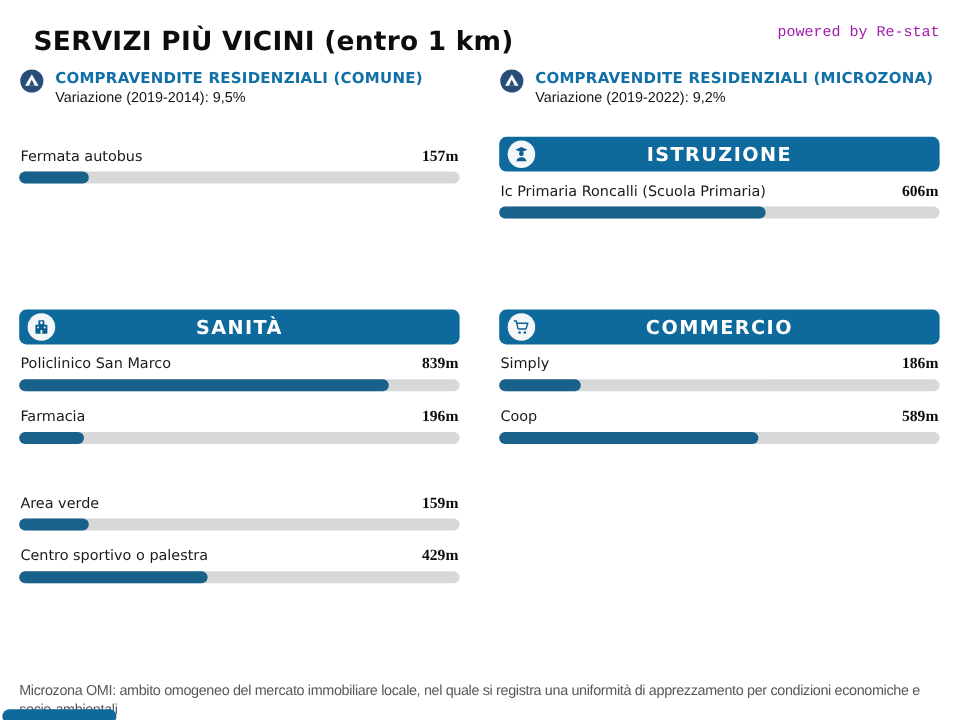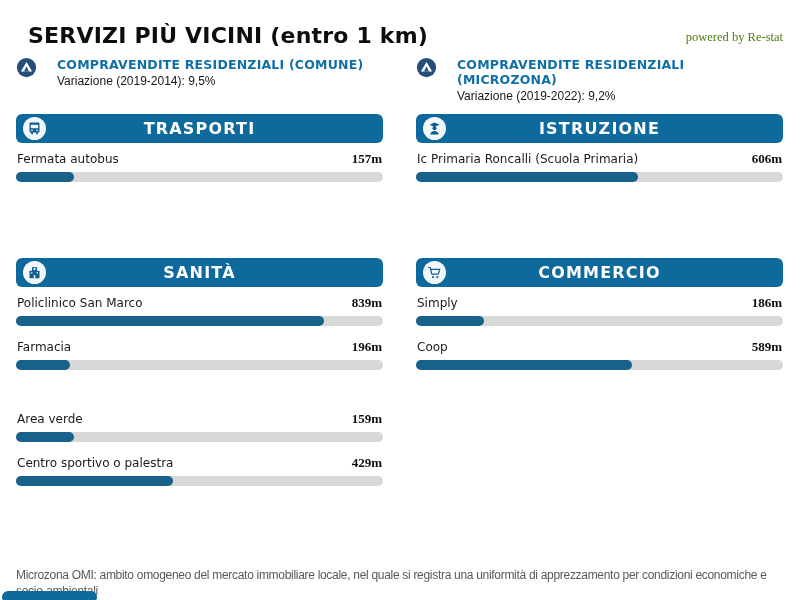--- a/index.html
+++ b/index.html
@@ -5,24 +5,24 @@
   html,body{margin:0;padding:0;}
   body{
     width:800px;height:600px;position:relative;overflow:hidden;
     background:#ffffff;font-family:"DejaVu Sans",sans-serif;color:#111;
   }
   .page-title{
     position:absolute;left:16px;top:11px;margin:12px;
     font-size:22px;font-weight:bold;color:#0d0d0d;letter-spacing:.2px;
   }
   .powered{
-    position:absolute;right:17px;top:30px;
-    font-family:Liberation Serif, serif;font-size:12.5px;color:#4d7c0f;
-  }
-  .summary{position:absolute;top:57px;width:367px;display:flex;gap:20px;align-items:flex-start;}
+    position:absolute;right:17px;top:20px;
+    font-family:Liberation Mono, monospace;font-size:12.5px;color:#a21caf;
+  }
+  .summary{position:absolute;top:57px;width:367px;display:flex;gap:9px;align-items:flex-start;}
   .summary.left{left:16px}.summary.right{left:416px}
   .summary-icon{flex:0 0 auto;width:21px;height:21px;display:block;}
   .summary-title{margin:0;font-size:12.5px;font-weight:bold;color:#0f6fa6;letter-spacing:.2px;}
   .summary-sub{margin:2px 0 0 0;font-family:"Liberation Sans",sans-serif;font-size:12px;color:#161616;}
   .card{position:absolute;width:367px;}
   .card.c-trasporti{left:16px;top:114px;}
   .card.c-istruzione{left:416px;top:114px;}
   .card.c-sanita{left:16px;top:258px;}
   .card.c-commercio{left:416px;top:258px;}
   .card.c-sport{left:16px;top:403px;}
@@ -79,31 +79,20 @@
     <polygon points="12,5.6 18.4,16.6 5.6,16.6" fill="#ffffff"></polygon>
     <polygon points="12,10.6 14.8,16.6 9.2,16.6" fill="#274E78"></polygon>
   </svg>
   <div>
     <h3 class="summary-title">COMPRAVENDITE RESIDENZIALI (MICROZONA)</h3>
     <p class="summary-sub">Variazione (2019-2022): 9,2%</p>
   </div>
 </div>
 
 <section class="card c-trasporti">
-  <div class="card-header">
-    <span class="card-icon">
-      <svg width="15" height="15" viewBox="0 0 24 24">
-        <path fill="#0d5e90" d="M6 2.5h12c1.2 0 2 .9 2 2v12c0 1.1-.8 2-2 2h-.6v1.6c0 .8-.7 1.4-1.5 1.4s-1.4-.6-1.4-1.4v-1.6H9.5v1.6c0 .8-.6 1.4-1.4 1.4s-1.5-.6-1.5-1.4v-1.6H6c-1.2 0-2-.9-2-2v-12c0-1.1.8-2 2-2z"></path>
-        <rect x="6" y="6" width="12" height="5.5" rx="1" fill="#f4f7fa"></rect>
-        <circle cx="8" cy="14.8" r="1.4" fill="#f4f7fa"></circle>
-        <circle cx="16" cy="14.8" r="1.4" fill="#f4f7fa"></circle>
-      </svg>
-    </span>
-    <h2 class="card-title">TRASPORTI</h2>
-  </div>
   <div class="item">
     <div class="item-row">
       <span class="item-label">Fermata autobus</span>
       <span class="item-value">157m</span>
     </div>
     <div class="bar-track">
       <div class="bar-fill" style="width: 15.7%;"></div>
     </div>
   </div>
 </section>

